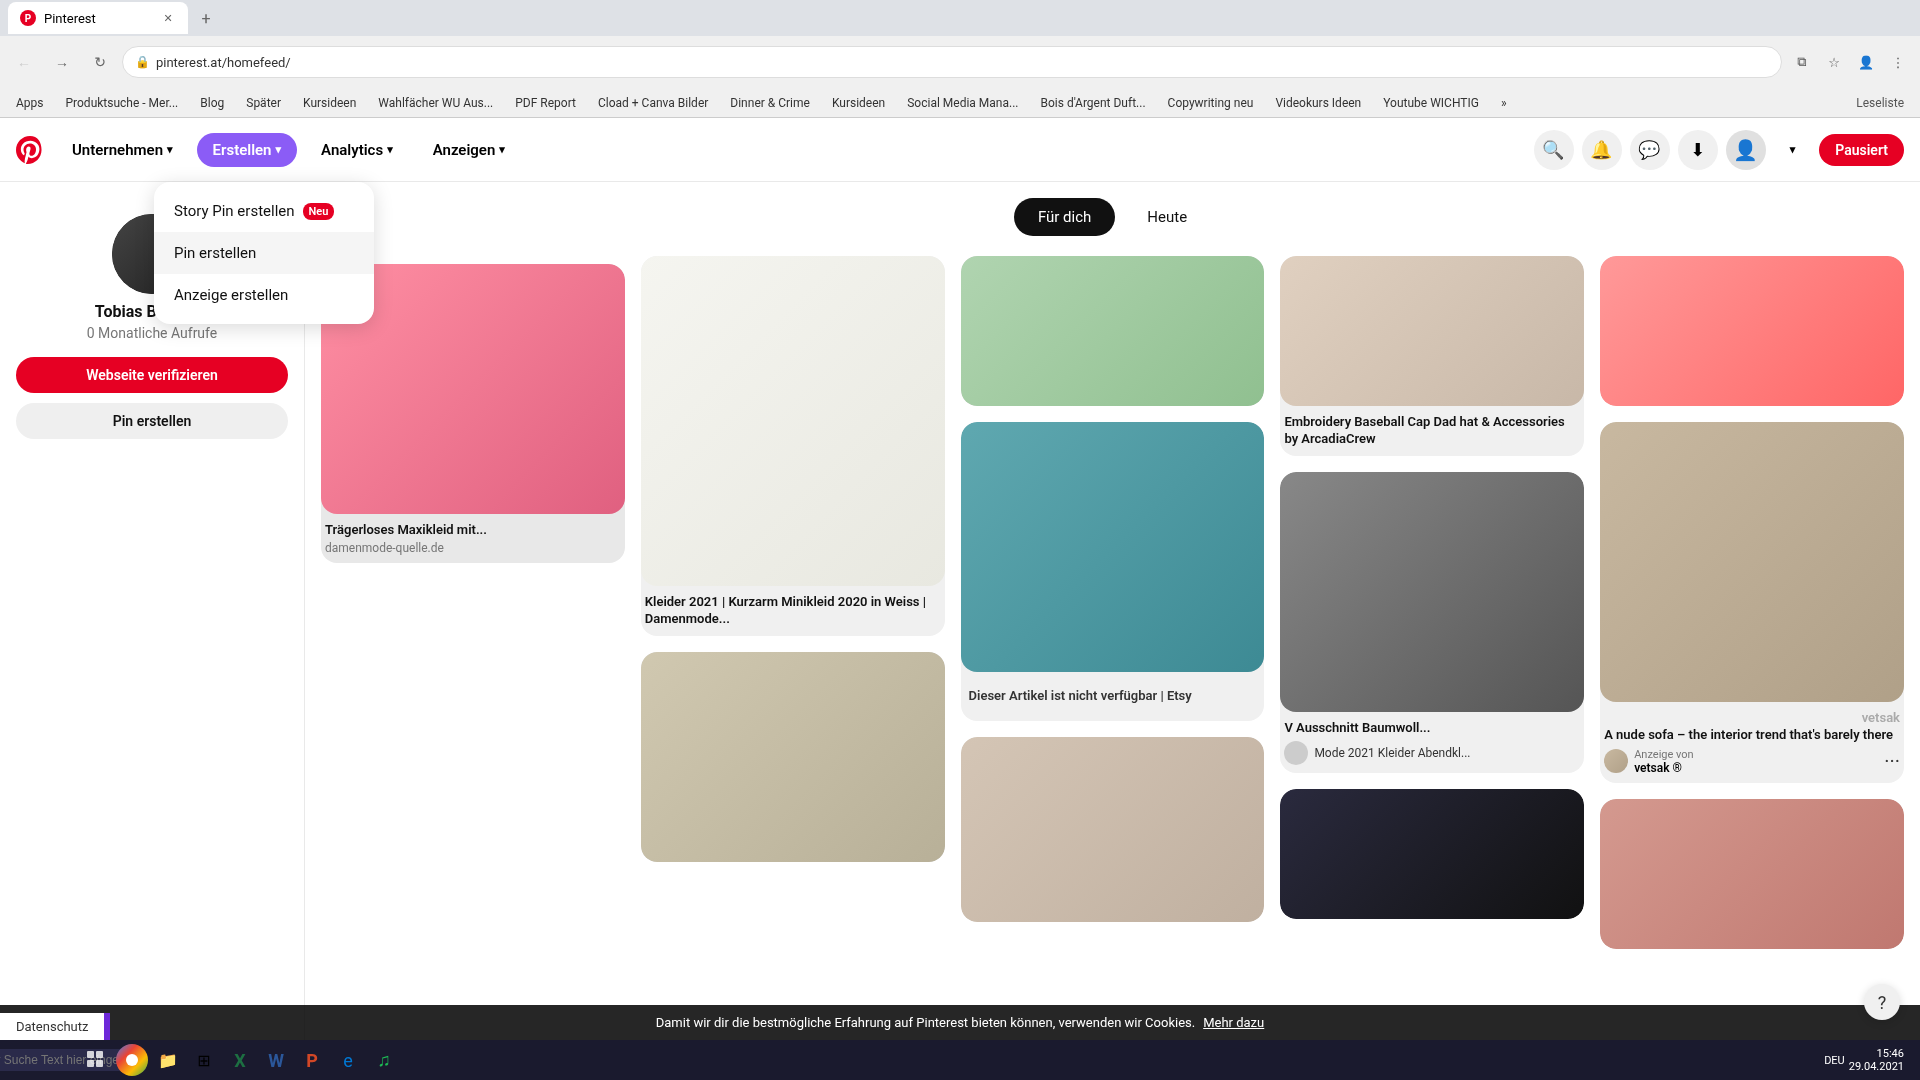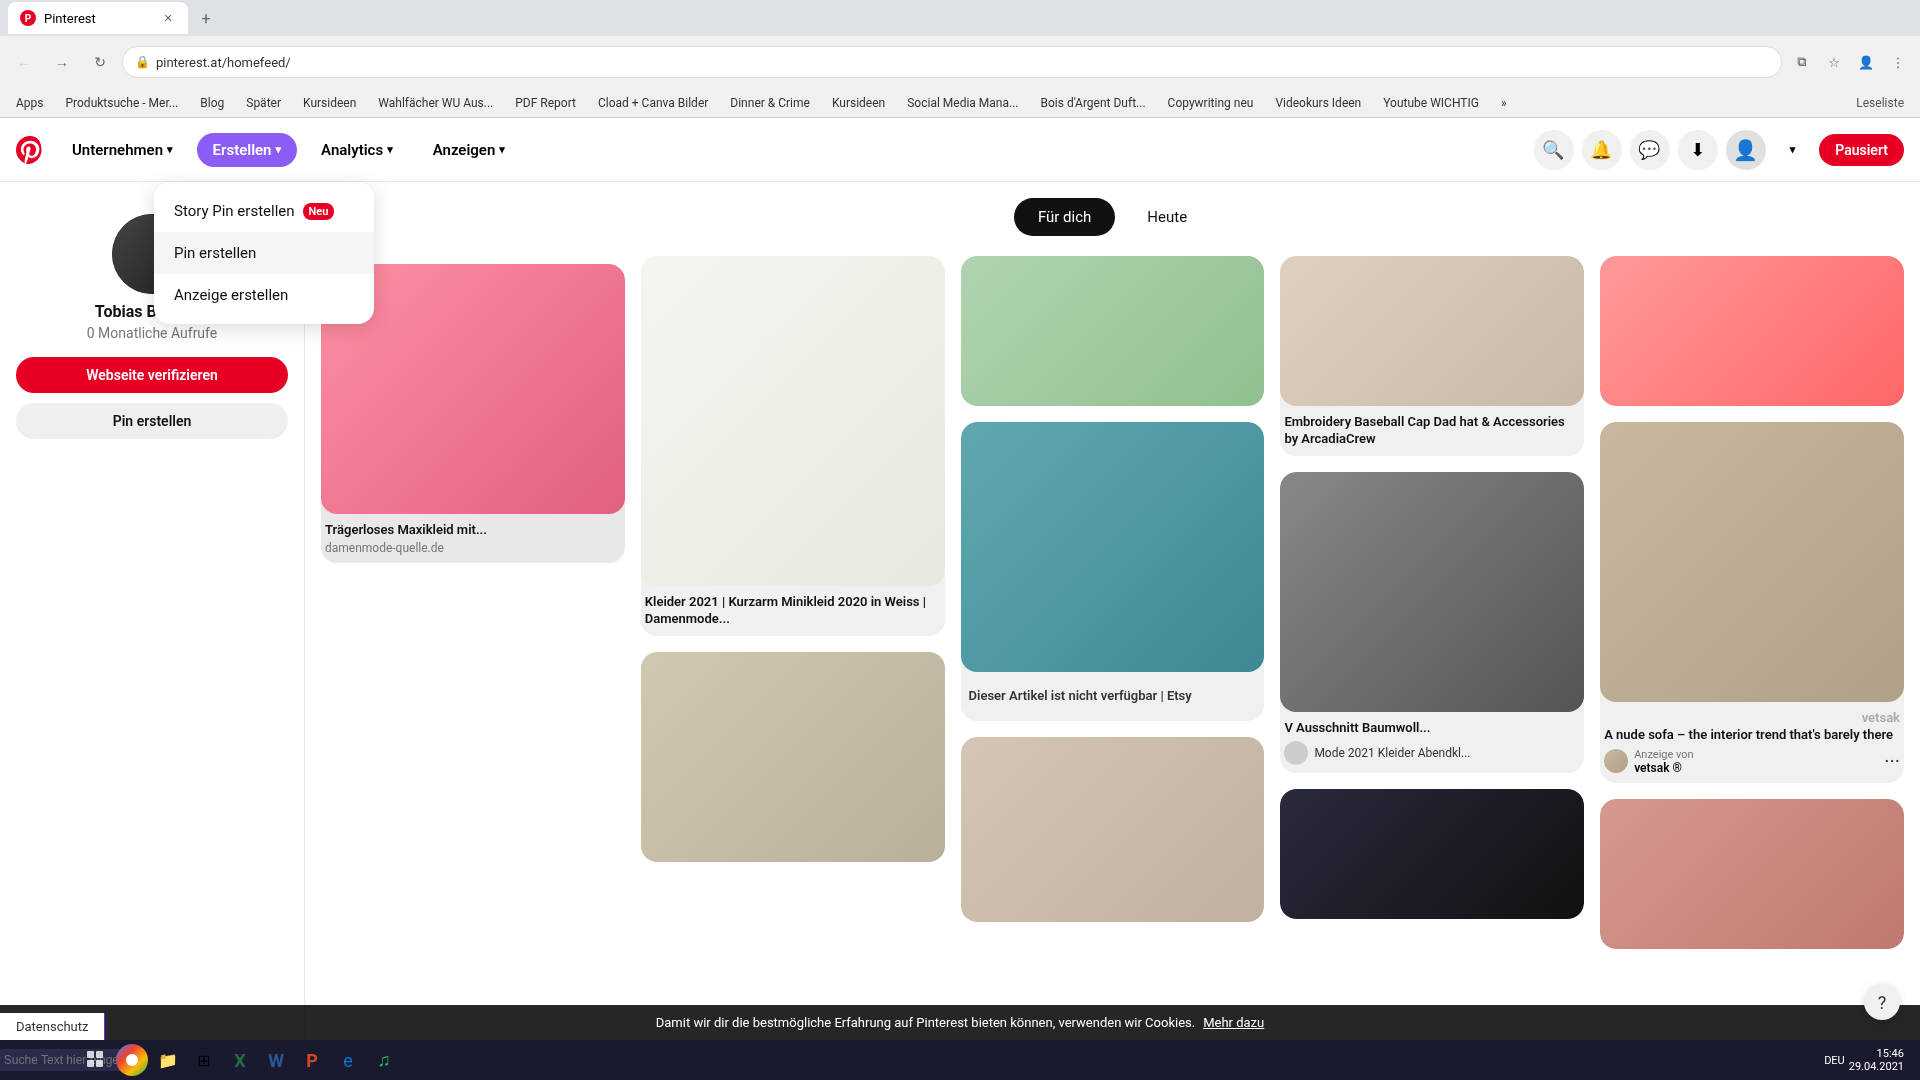--- a/index.html
+++ b/index.html
@@ -87,21 +87,21 @@
 
     
     .img-dress-pink { background: linear-gradient(135deg, #ff6b9d, #ff4b6e); height: 290px; }
     .img-dress-white { background: linear-gradient(135deg, #f5f5f0, #e8e8e0); height: 330px; }
     .img-dress-teal { background: linear-gradient(135deg, #5fa8b0, #3d8a94); height: 250px; }
     .img-dress-bw { background: linear-gradient(135deg, #888, #555); height: 240px; }
     .img-sofa { background: linear-gradient(135deg, #c8b8a0, #b0a088); height: 280px; }
     .img-shoes { background: linear-gradient(135deg, #d4c5b5, #c0b0a0); height: 185px; }
     .img-hat { background: linear-gradient(135deg, #2a2a3e, #111); height: 130px; }
 
-    .datenschutz-bar { position: fixed; bottom: 40px; left: 0; background: #fff; padding: 6px 16px; font-size: 13px; color: #333; z-index: 300; cursor: pointer; border-right: 1px solid #6d28d9; }
+    .datenschutz-bar { position: fixed; bottom: 40px; left: 0; background: #fff; padding: 6px 16px; font-size: 13px; color: #333; z-index: 300; cursor: pointer; border-right: 6px solid #6d28d9; }
     .help-btn { position: fixed; bottom: 60px; right: 20px; width: 36px; height: 36px; border-radius: 50%; background: #f0f0f0; display: flex; align-items: center; justify-content: center; font-size: 18px; color: #333; cursor: pointer; box-shadow: 0 2px 8px rgba(0,0,0,0.15); z-index: 300; }
   </style>
 </head>
 <body>
 
 <div class="browser-chrome">
   <div class="tab-bar">
     <div class="browser-tab">
       <div class="favicon"></div>
       <span>Pinterest</span>

